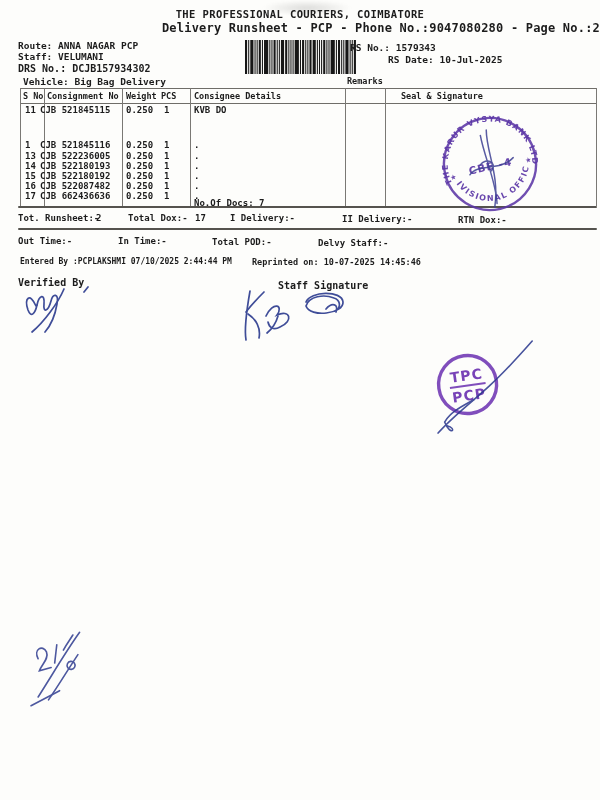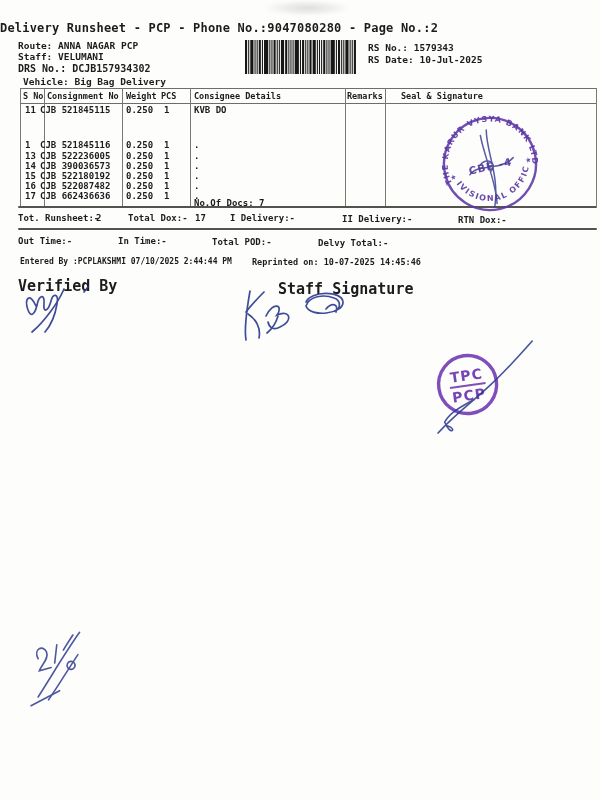--- a/index.html
+++ b/index.html
@@ -3,47 +3,48 @@
 <meta charset="utf-8">
 <style>
   html,body{margin:0;padding:0;background:#e8e8e8;}
   .page{
     position:relative;width:600px;height:800px;background:#fdfdfb;
     font-family:"DejaVu Sans Mono","Liberation Mono",monospace;
     font-weight:bold;color:#1c1c1c;overflow:hidden;margin:0 auto;
   }
   .abs{position:absolute;white-space:nowrap;}
   .t-title{font-size:10.5px;letter-spacing:.4px;left:0;right:0;text-align:center;}
-  .t-sub{font-size:12px;letter-spacing:.2px;left:0;right:0;text-align:left;}
+  .t-sub{font-size:12px;letter-spacing:.2px;left:0;right:0;text-align:right;}
   .meta{font-size:9.5px;}
   .meta-b{font-size:10px;}
   .hline{position:absolute;background:#6f6d68;height:1px;}
   .hline2{position:absolute;background:#55534e;height:2px;border-radius:1px;}
   .vline{position:absolute;background:#7a7874;width:1px;}
   .th{font-size:8.5px;}
   .cell{position:absolute;font-size:9px;white-space:nowrap;}
   .row{position:absolute;left:0;width:568px;height:11px;}
   .c-sno{left:25px;}  .c-cons{left:40px;} .c-wt{left:126px;text-align:right;}
   .c-pcs{left:164px;} .c-det{left:194px;}
   .sum{font-size:9px;}
   .small{font-size:8px;}
   .smallr{font-size:8.5px;}
-  .sig-label{font-size:15px;}
+  .sig-label{font-size:10px;}
   .stamp-font{font-family:"DejaVu Sans","Liberation Sans",sans-serif;font-weight:bold;}
   .smudge{position:absolute;left:262px;top:0;width:90px;height:16px;
     background:radial-gradient(closest-side,rgba(110,110,110,.22),rgba(110,110,110,0));
     filter:blur(1px);}
 </style>
 </head>
 <body>
 
 <div class="page">
 
   <div class="smudge"></div>
 
+  <div class="abs t-title" style="top:8px">THE PROFESSIONAL COURIERS, COIMBATORE</div>
   <div class="abs t-sub" style="top:21px">Delivery Runsheet - PCP - Phone No.:9047080280 - Page No.:2</div>
 
   <div class="abs meta" style="left:18px;top:40px">Route: ANNA NAGAR PCP</div>
   <div class="abs meta" style="left:18px;top:51px">Staff: VELUMANI</div>
   <div class="abs meta-b" style="left:18px;top:63px">DRS No.: DCJB157934302</div>
   <div class="abs meta" style="left:23px;top:76px">Vehicle: Big Bag Delivery</div>
 
   <svg class="abs" style="left:245px;top:40px" width="112" height="34" id="barcode-svg">
       <rect x="0.00" y="0" width="2.11" height="34" fill="#171717"></rect>
       <rect x="3.17" y="0" width="1.06" height="34" fill="#171717"></rect>
@@ -80,40 +81,40 @@
       <rect x="90.87" y="0" width="1.06" height="34" fill="#171717"></rect>
       <rect x="92.98" y="0" width="2.11" height="34" fill="#171717"></rect>
       <rect x="96.15" y="0" width="1.06" height="34" fill="#171717"></rect>
       <rect x="98.26" y="0" width="1.06" height="34" fill="#171717"></rect>
       <rect x="100.38" y="0" width="3.17" height="34" fill="#171717"></rect>
       <rect x="104.60" y="0" width="1.06" height="34" fill="#171717"></rect>
       <rect x="106.72" y="0" width="1.06" height="34" fill="#171717"></rect>
       <rect x="108.83" y="0" width="2.11" height="34" fill="#171717"></rect>
     </svg>
 
-  <div class="abs meta" style="left:368px;top:42px">RS No.: 1579343</div>
-  <div class="abs meta" style="left:368px;top:54px">RS Date: 10-Jul-2025</div>
+  <div class="abs meta" style="left:350px;top:42px">RS No.: 1579343</div>
+  <div class="abs meta" style="left:388px;top:54px">RS Date: 10-Jul-2025</div>
 
   <div class="hline" style="left:20px;top:88px;width:577px"></div>
   <div class="hline" style="left:20px;top:103px;width:577px"></div>
   <div class="hline2" style="left:18px;top:206px;width:579px"></div>
   <div class="vline" style="left:20px;top:88px;height:118px"></div>
   <div class="vline" style="left:44px;top:88px;height:118px"></div>
   <div class="vline" style="left:122px;top:88px;height:118px"></div>
   <div class="vline" style="left:190px;top:88px;height:118px"></div>
   <div class="vline" style="left:345px;top:88px;height:118px"></div>
   <div class="vline" style="left:385px;top:88px;height:118px"></div>
   <div class="vline" style="left:596px;top:88px;height:118px"></div>
 
   <div class="abs th" style="left:23px;top:91px">S No</div>
   <div class="abs th" style="left:47px;top:91px">Consignment No</div>
   <div class="abs th" style="left:126px;top:91px">Weight</div>
   <div class="abs th" style="left:161px;top:91px">PCS</div>
   <div class="abs th" style="left:194px;top:91px">Consignee Details</div>
-  <div class="abs th" style="left:347px;top:91px">Remarks</div>
+  <div class="abs th" style="left:347px;top:76px">Remarks</div>
   <div class="abs th" style="left:401px;top:91px">Seal &amp; Signature</div>
 
   <div id="rows-host">
   <div class="row" style="top: 105px;">
     <span class="cell c-sno">11</span>
     <span class="cell c-cons">CJB 521845115</span>
     <span class="cell c-wt">0.250</span>
     <span class="cell c-pcs">1</span>
     <span class="cell c-det">KVB DO</span>
   </div>
@@ -129,21 +130,21 @@
   <div class="row" style="top: 151px;">
     <span class="cell c-sno">13</span>
     <span class="cell c-cons">CJB 522236005</span>
     <span class="cell c-wt">0.250</span>
     <span class="cell c-pcs">1</span>
     <span class="cell c-det">.</span>
   </div>
 
   <div class="row" style="top: 161px;">
     <span class="cell c-sno">14</span>
-    <span class="cell c-cons">CJB 390036573</span>
+    <span class="cell c-cons">CJB 522180193</span>
     <span class="cell c-wt">0.250</span>
     <span class="cell c-pcs">1</span>
     <span class="cell c-det">.</span>
   </div>
 
   <div class="row" style="top: 171px;">
     <span class="cell c-sno">15</span>
     <span class="cell c-cons">CJB 522180192</span>
     <span class="cell c-wt">0.250</span>
     <span class="cell c-pcs">1</span>
@@ -175,21 +176,21 @@
   <div class="abs sum" style="left:195px;top:213px">17</div>
   <div class="abs sum" style="left:230px;top:213px">I Delivery:-</div>
   <div class="abs sum" style="left:342px;top:214px">II Delivery:-</div>
   <div class="abs sum" style="left:458px;top:215px">RTN Dox:-</div>
 
   <div class="hline2" style="left:18px;top:228px;width:579px"></div>
 
   <div class="abs sum" style="left:18px;top:236px">Out Time:-</div>
   <div class="abs sum" style="left:118px;top:236px">In Time:-</div>
   <div class="abs sum" style="left:212px;top:237px">Total POD:-</div>
-  <div class="abs sum" style="left:318px;top:238px">Delvy Total:-</div>
+  <div class="abs sum" style="left:318px;top:238px">Delvy Staff:-</div>
 
   <div class="abs small" style="left:20px;top:257px">Entered By :PCPLAKSHMI 07/10/2025 2:44:44 PM</div>
   <div class="abs smallr" style="left:252px;top:257px">Reprinted on: 10-07-2025 14:45:46</div>
 
   <div class="abs sig-label" style="left:18px;top:277px">Verified By</div>
   <div class="abs sig-label" style="left:278px;top:280px">Staff Signature</div>
 
   <svg class="abs" style="left:22px;top:286px" width="80" height="55" viewBox="0 0 80 55">
     <g fill="none" stroke="#2b3a8e" stroke-width="1.7" stroke-linecap="round" opacity="0.9">
       <path d="M14,20 C8,6 2,12 6,24 C9,32 13,28 15,19"></path>

